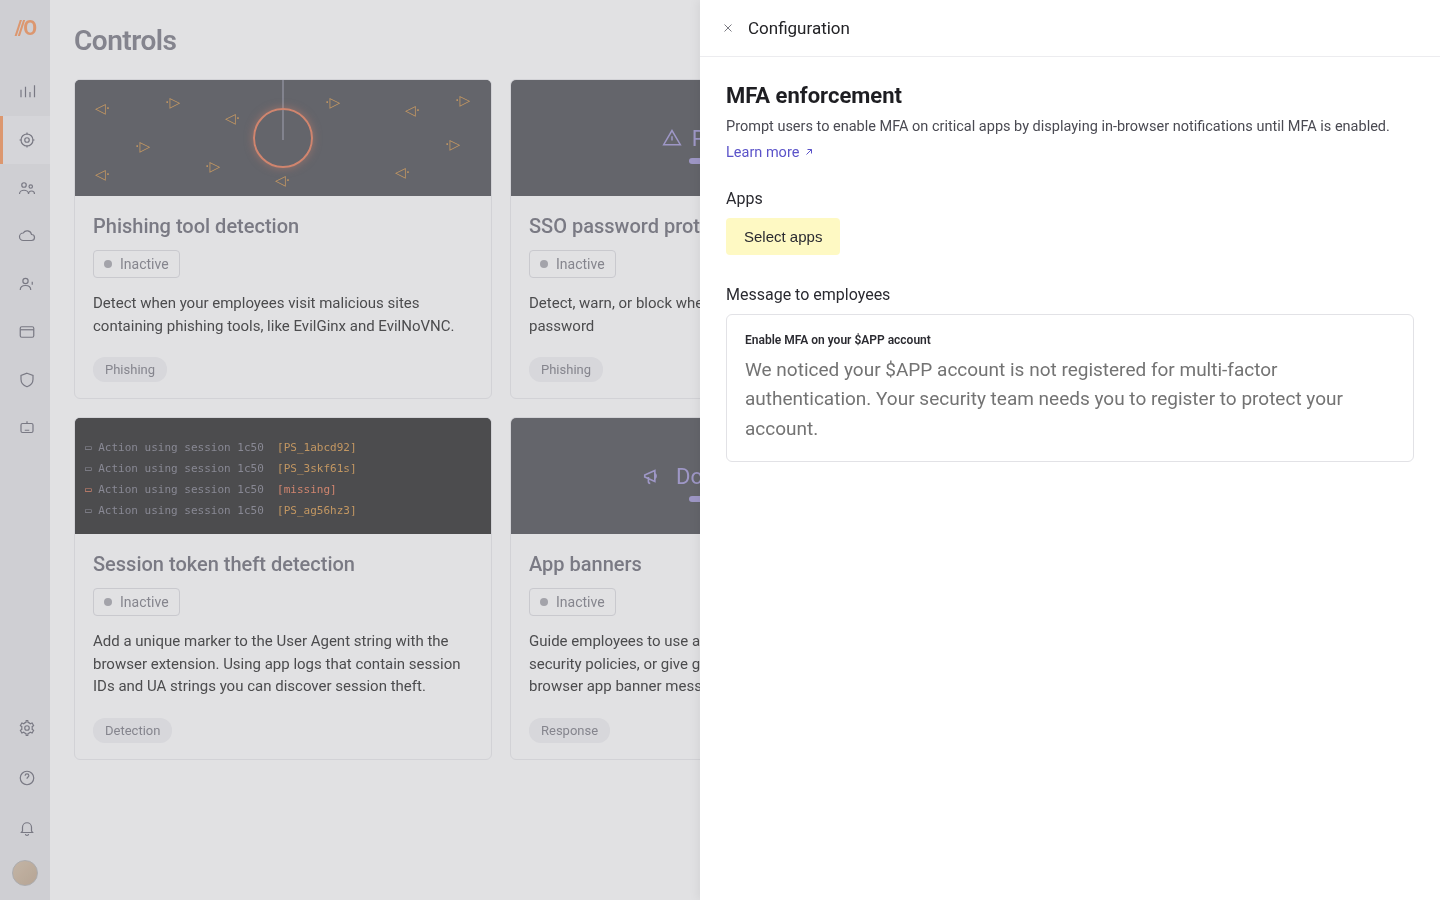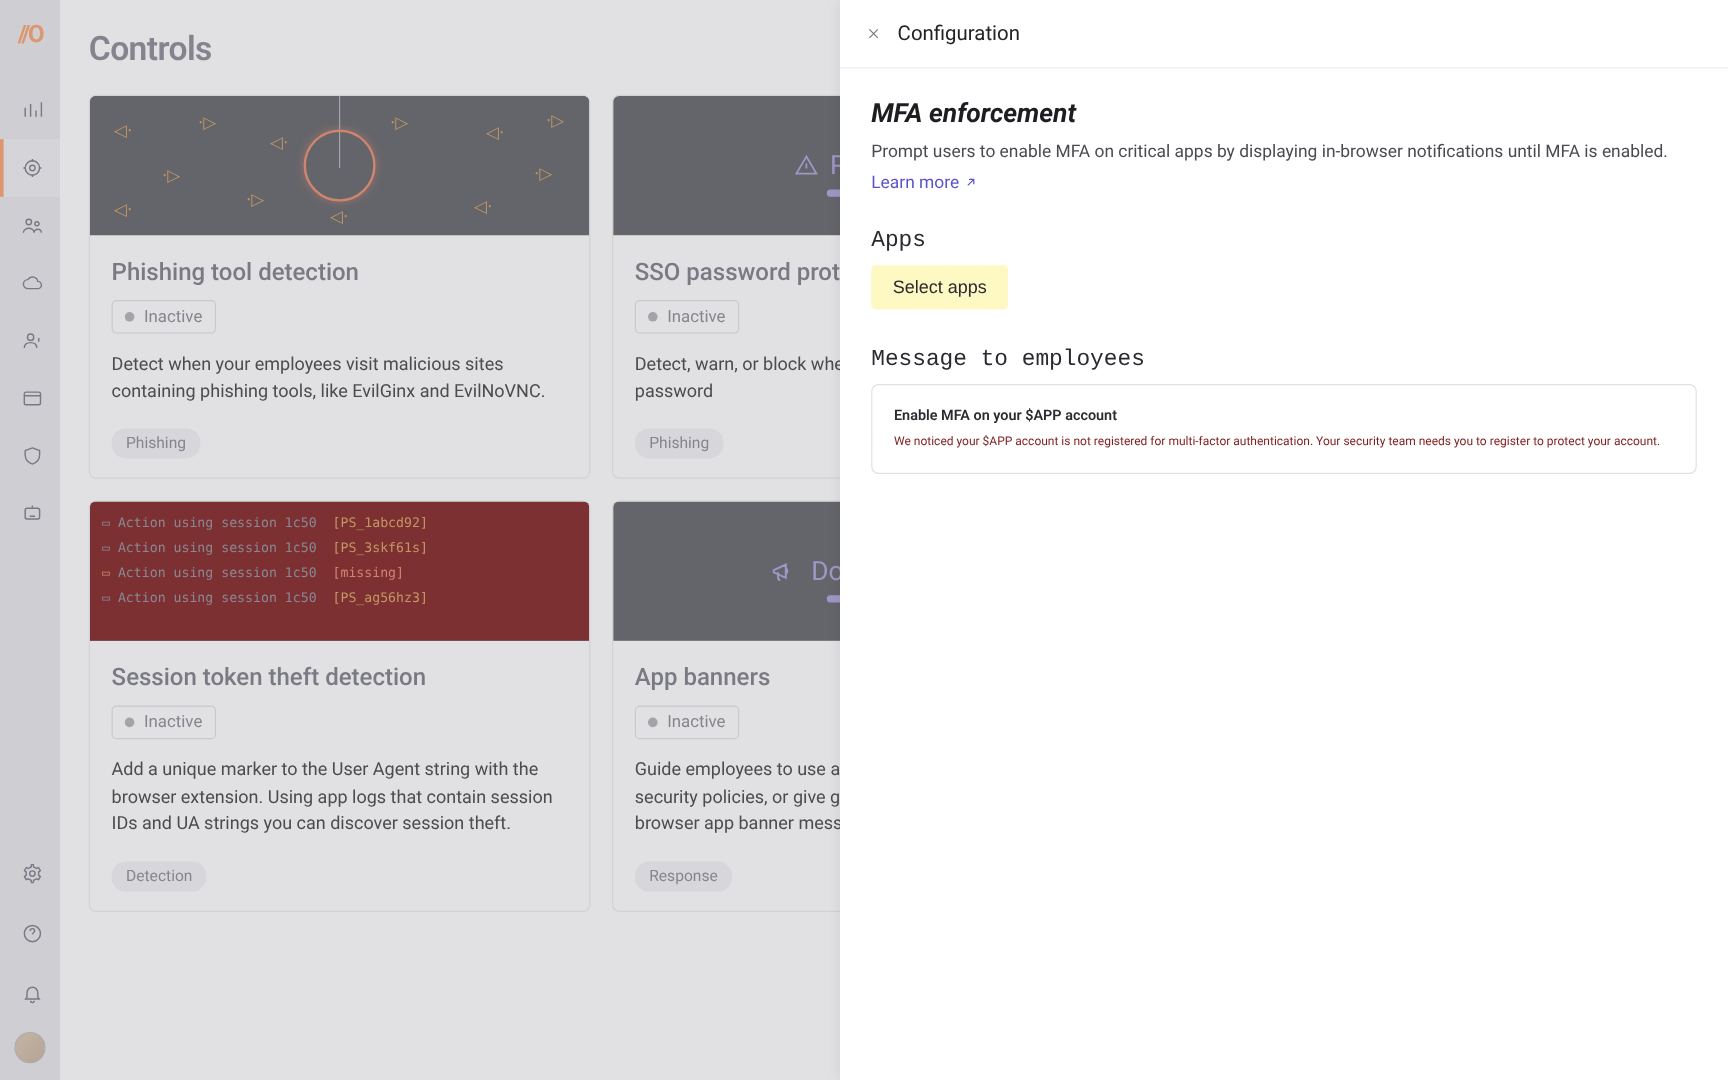--- a/index.html
+++ b/index.html
@@ -121,22 +121,22 @@
 .fish { position:absolute; color:#d8a05a; font-size:14px; }
 .hook-circle {
   position:absolute; left:50%; top:50%;
   transform:translate(-50%,-50%);
   width:60px;height:60px;border:2px solid #e9896a;border-radius:50%;
   box-shadow: 0 0 8px rgba(233,137,106,0.5);
 }
 .hook-line{position:absolute;left:50%;top:0;width:1px;height:60px;background:#adadc0;transform:translateX(-50%);}
 .code-bg{
   width:100%;height:100%;
-  background:#7f1d1d;
-  padding:8px 10px;
+  background:#404040;
+  padding:20px 10px;
   font-family: monospace;
   font-size:11px;
   color:#8e8e9a;
   line-height:1.9;
   overflow:hidden;
 }
 .code-bg .hl{color:#d8a05a;}
 .code-bg .miss{color:#e9896a;}
 .card-body {
   padding: 18px 18px 16px 18px;
@@ -209,43 +209,41 @@
 .close-x{color:#7a7a82;cursor:pointer;font-size:14px;}
 .drawer-body{
   padding:26px 26px;
   overflow:auto;
 }
 .drawer-body h2{
   font-size:22px;
   font-weight:700;
   color:#1e1e22;
   margin-bottom:8px;
-  font-style:italic;
 }
 .drawer-desc{
   font-size:14.5px;
   color:#4a4a52;
   line-height:1.5;
   margin-bottom:4px;
 }
 .learn-more{
   color:#5b53c9;
   font-size:14.5px;
   text-decoration:none;
   display:inline-flex;
   align-items:center;
   gap:4px;
   margin-bottom:22px;
 }
 .section-label{
-  font-size:19px;
+  font-size:16px;
   color:#2a2a30;
   margin-bottom:10px;
   margin-top:6px;
-  font-family:Liberation Mono, monospace;
 }
 .select-apps-btn{
   background:#fef9c3;
   color:#2a2a30;
   border:none;
   padding:10px 18px;
   font-size:15px;
   border-radius:4px;
   cursor:pointer;
   margin-bottom:24px;
@@ -255,22 +253,22 @@
   border-radius:6px;
   padding:18px 18px;
 }
 .msg-title{
   font-size:12px;
   font-weight:600;
   color:#2a2a30;
   margin-bottom:8px;
 }
 .msg-body{
-  font-size:10px;
-  color:#7f1d1d;
+  font-size:19px;
+  color:#737373;
   line-height:1.55;
 }
 svg{display:block;}
 .megaphone{color:#a9a0da;margin-right:12px;}
 </style>
 </head>
 <body>
 
 <nav class="sidebar">
   <div class="logo">//O</div>

